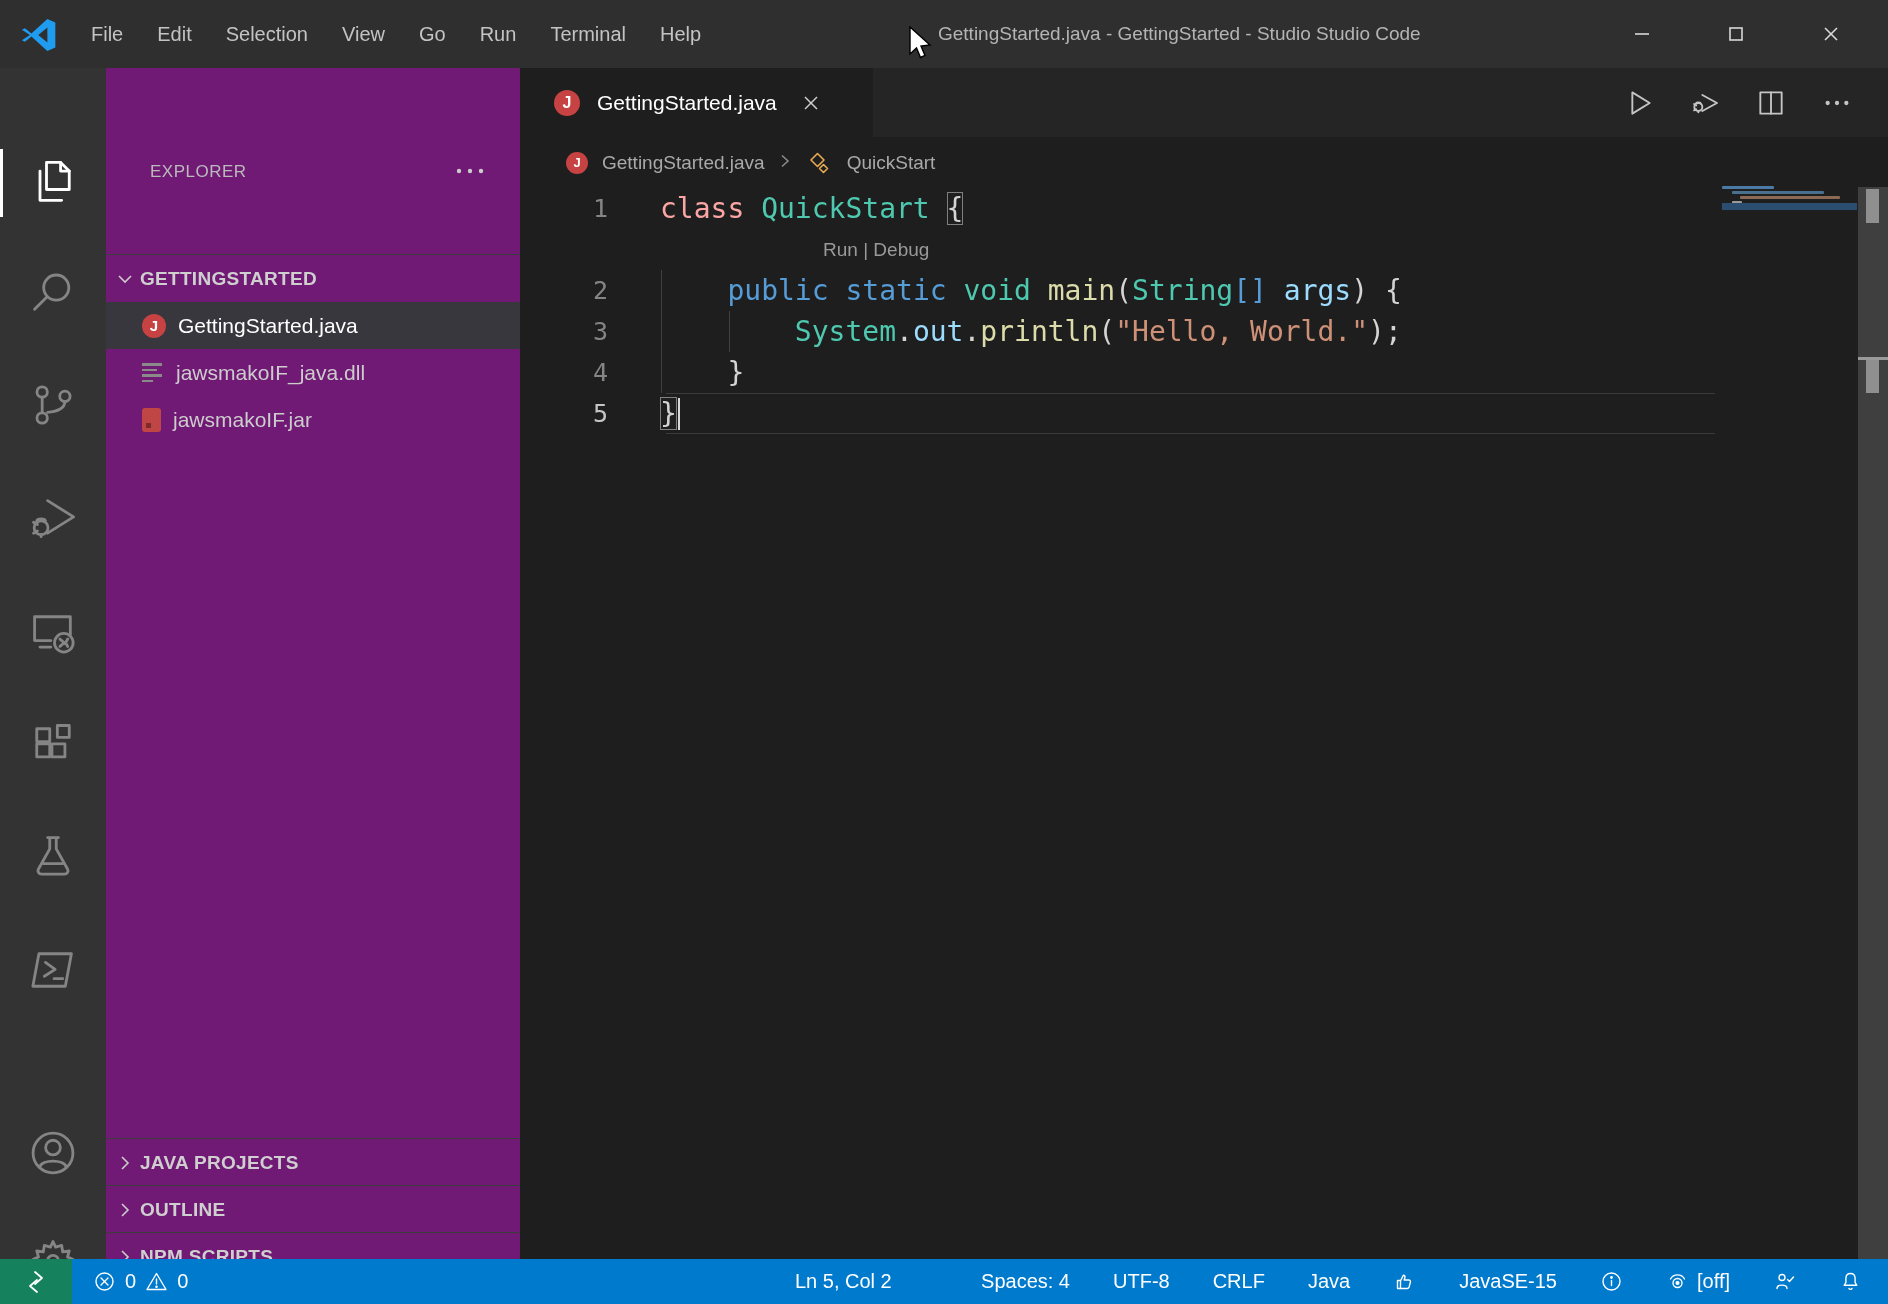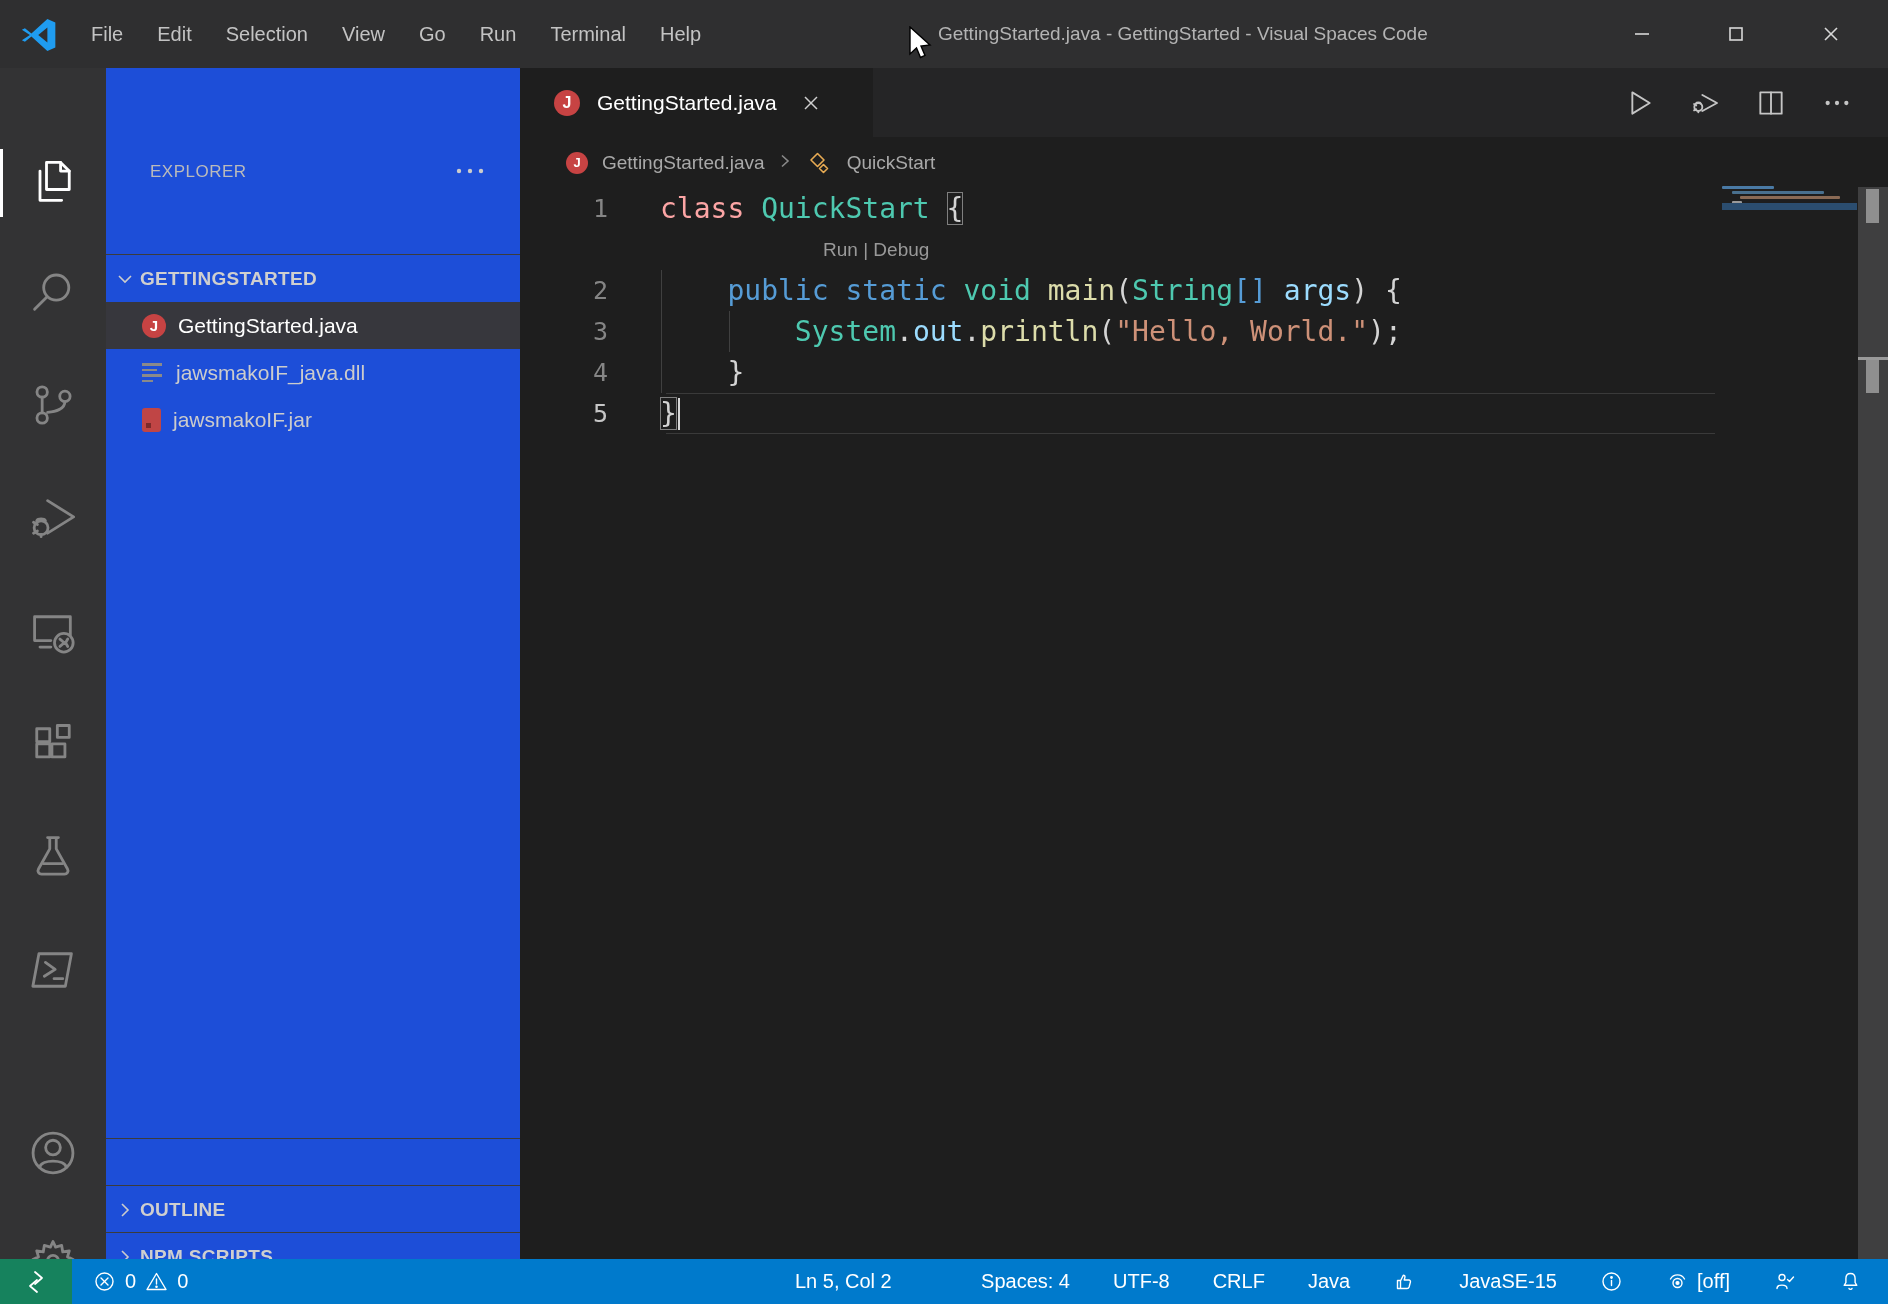--- a/index.html
+++ b/index.html
@@ -23,21 +23,21 @@
   .win-ctrl svg { stroke:#d8d8d8; stroke-width:1.6; fill:none; }
 
   
   #activitybar { left:0; top:68px; width:106px; height:1191px; background:#333334; }
   .ab-item { position:absolute; left:0; width:106px; height:68px; display:flex; align-items:center; justify-content:center; }
   .ab-item svg { width:52px; height:52px; stroke:#858585; stroke-width:1.3; fill:none; stroke-linecap:round; stroke-linejoin:round; }
   .ab-item.active svg { stroke:#ffffff; }
   #active-indicator { left:0; top:81px; width:3px; height:68px; background:#ffffff; }
 
   
-  #sidebar { left:106px; top:68px; width:414px; height:1191px; background:#1d4ed8; }
+  #sidebar { left:106px; top:68px; width:414px; height:1191px; background:#701a75; }
   #sidebar-title { left:44px; top:94px; font-size:17px; letter-spacing:0.5px; color:#bbbbbb; }
   #sidebar-more { left:344px; top:90px; width:40px; height:26px; display:flex; align-items:center; justify-content:center; }
   .row { position:absolute; left:0; width:414px; height:47px; display:flex; align-items:center; }
   .chev { width:18px; height:18px; margin-left:10px; margin-right:6px; flex:0 0 auto; }
   .chev svg { width:18px; height:18px; stroke:#cccccc; stroke-width:1.6; fill:none; }
   .chev.down svg { transform:rotate(90deg); }
   .section-label { font-size:19px; font-weight:bold; color:#cfcfcf; letter-spacing:0.3px; }
   .file-row { padding-left:36px; font-size:21px; color:#cccccc; }
   .file-row .fname { margin-left:12px; white-space:nowrap; }
   .file-row.selected { background:#37373d; color:#ffffff; }
@@ -119,21 +119,21 @@
     <div id="menubar" class="abs">
       <span class="menu-item">File</span>
       <span class="menu-item">Edit</span>
       <span class="menu-item">Selection</span>
       <span class="menu-item">View</span>
       <span class="menu-item">Go</span>
       <span class="menu-item">Run</span>
       <span class="menu-item">Terminal</span>
       <span class="menu-item">Help</span>
     </div>
-    <div id="window-title" class="abs">GettingStarted.java - GettingStarted - Visual Spaces Code</div>
+    <div id="window-title" class="abs">GettingStarted.java - GettingStarted - Studio Studio Code</div>
     <div id="btn-minimize" class="abs win-ctrl">
       <svg width="20" height="20" viewBox="0 0 20 20">
           <line x1="3" y1="10" x2="17" y2="10"></line>
         </svg>
     </div>
     <div id="btn-maximize" class="abs win-ctrl">
       <svg width="20" height="20" viewBox="0 0 20 20">
           <rect x="4" y="4" width="12" height="12"></rect>
         </svg>
     </div>
@@ -253,20 +253,26 @@
       <span class="dll-icon">
           <i style="width:20px"></i>
           <i style="width:15px"></i>
           <i style="width:20px"></i>
           <i style="width:11px"></i>
         </span>
       <span class="fname">jawsmakoIF_java.dll</span>
     </div>
 
     <div class="divider" style="top:1070px"></div>
+    <div class="row" style="top:1071px">
+      <span class="chev"><svg viewBox="0 0 18 18">
+            <path d="M6 3 l6 6 -6 6"></path>
+          </svg></span>
+      <span class="section-label">JAVA PROJECTS</span>
+    </div>
     <div class="divider" style="top:1117px"></div>
     <div class="row" style="top:1118px">
       <span class="chev"><svg viewBox="0 0 18 18">
             <path d="M6 3 l6 6 -6 6"></path>
           </svg></span>
       <span class="section-label">OUTLINE</span>
     </div>
     <div class="divider" style="top:1164px"></div>
     <div class="row" style="top:1165px">
       <span class="chev"><svg viewBox="0 0 18 18">

